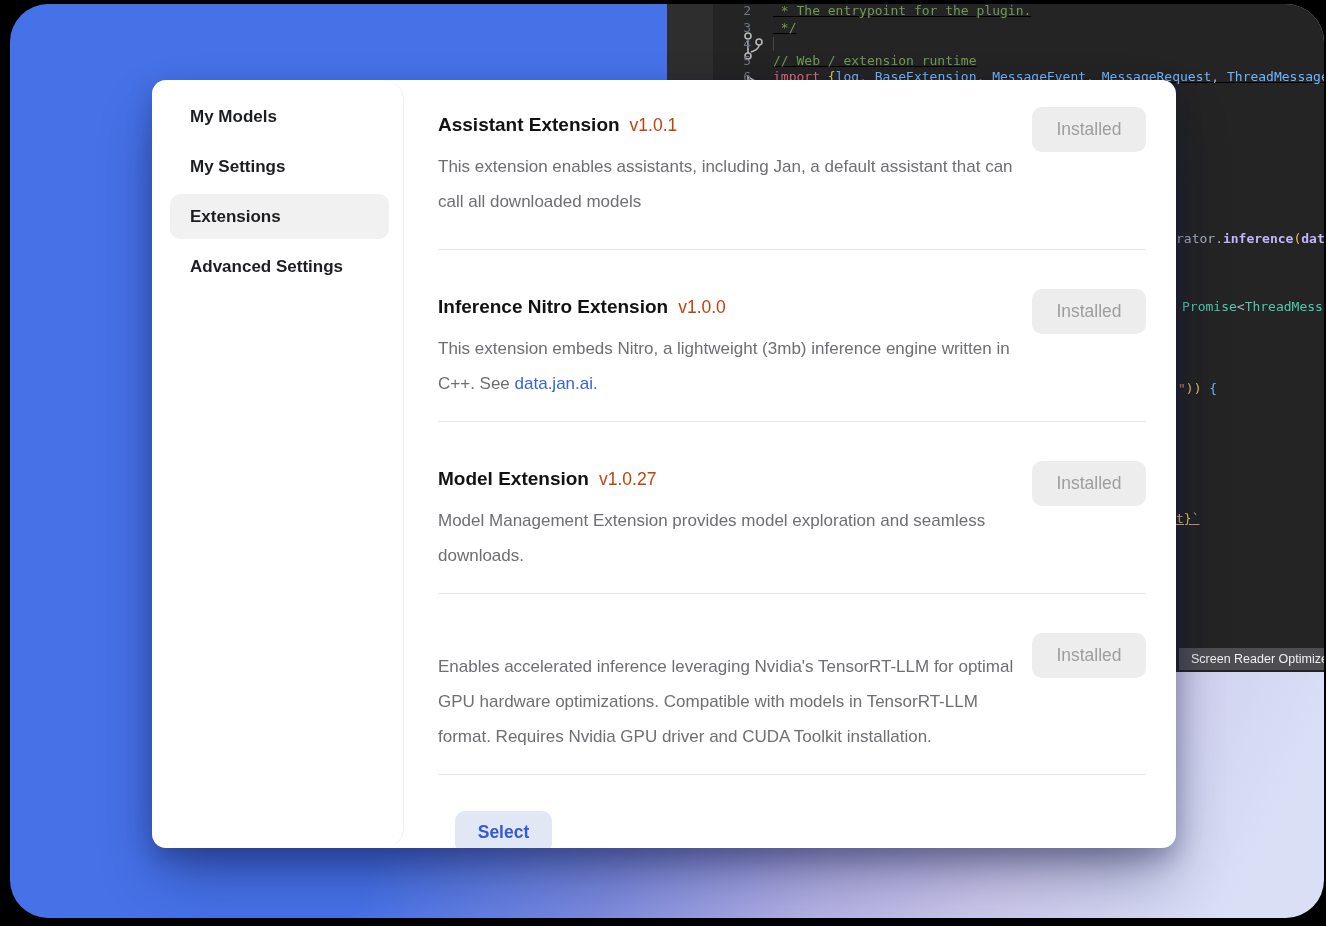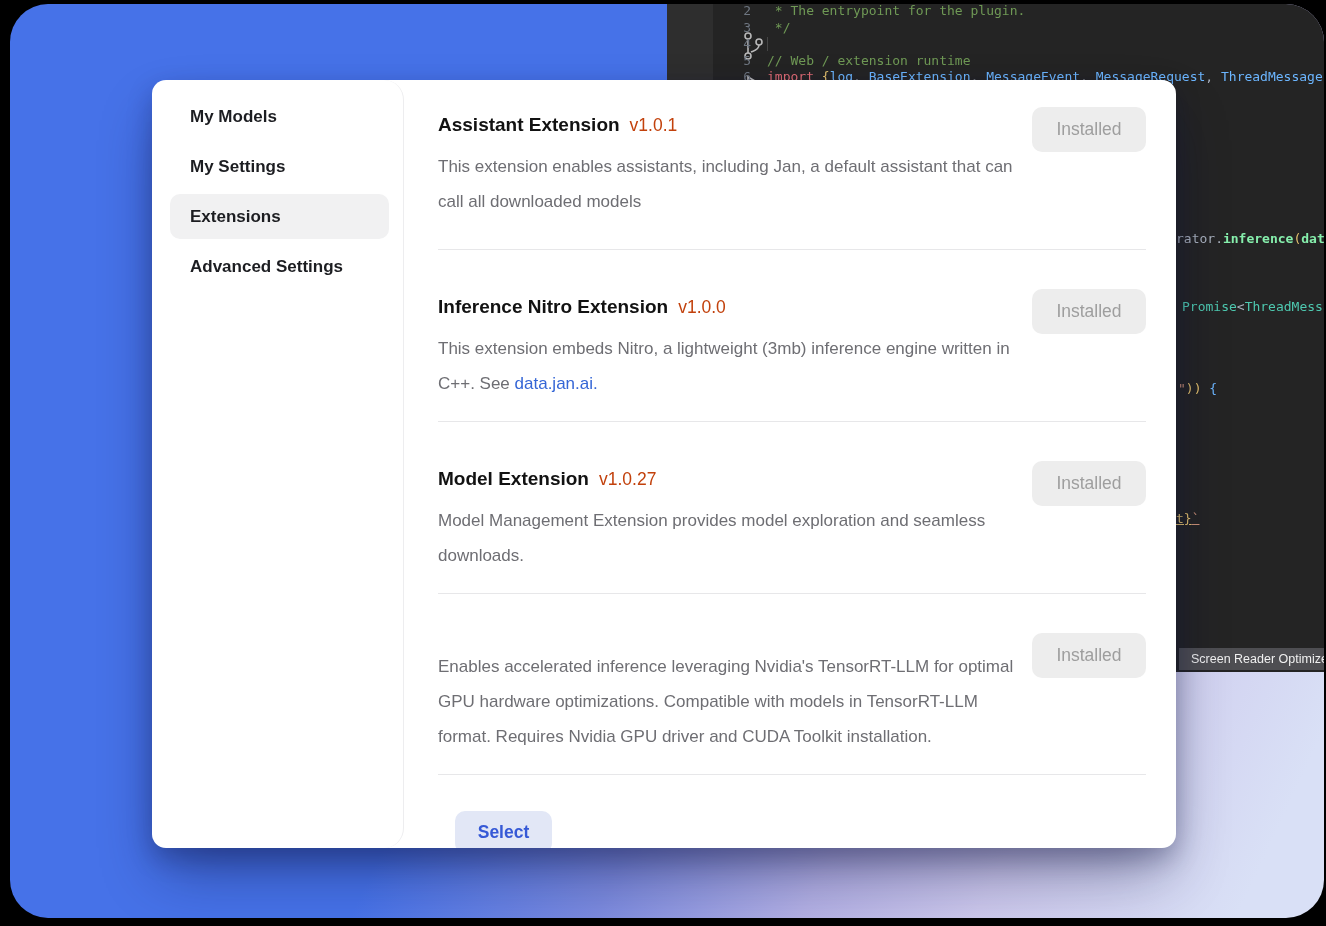--- a/index.html
+++ b/index.html
@@ -20,32 +20,32 @@
     font-family:"DejaVu Sans Mono","Liberation Mono",monospace;
     font-size:13px; line-height:17px; white-space:pre;
   }
   .activity-bar { position:absolute; left:0; top:0; width:46px; height:100%; background:#2e2e2e; }
   .abar-icon { position:absolute; left:10px; color:#b8b8b8; }
   .abar-icon.src { top:8px; }
   .abar-icon.dbg { top:50px; }
 
   .cl { position:absolute; left:0; width:100%; height:17px; }
   .ln { position:absolute; left:58px; width:26px; text-align:right; color:#6e7681; }
-  .ct { position:absolute; left:100px; }
+  .ct { position:absolute; left:106px;text-decoration:underline; }
   .guide { position:absolute; left:0px; top:2px; width:1px; height:14px; background:#454545; display:inline-block; }
 
   .frag { position:absolute; }
   .u { text-decoration:underline; }
 
   .tk-comment{ color:#6f9955; }
   .tk-kw     { color:#e06c75; }
   .tk-brace  { color:#e3c06d; }
   .tk-id     { color:#6cb6ff; }
   .tk-punc   { color:#a8b0bd; }
-  .tk-white  { color:#86efac; font-weight:bold; }
+  .tk-white  { color:#c4b5fd; font-weight:bold; }
   .tk-teal   { color:#4ec9b0; }
   .tk-str    { color:#ce9178; }
 
   .statusbar-left {
     position:absolute; left:487px; top:647px; color:#9d9d9d; font-size:13px; line-height:18px;
   }
   .statusbar-tab {
     position:absolute; left:512px; top:644px; height:22px; width:220px;
     background:#4e4e52; color:#f0f0f0; font-size:12.5px; line-height:22px;
     padding:0 12px; overflow:hidden;

